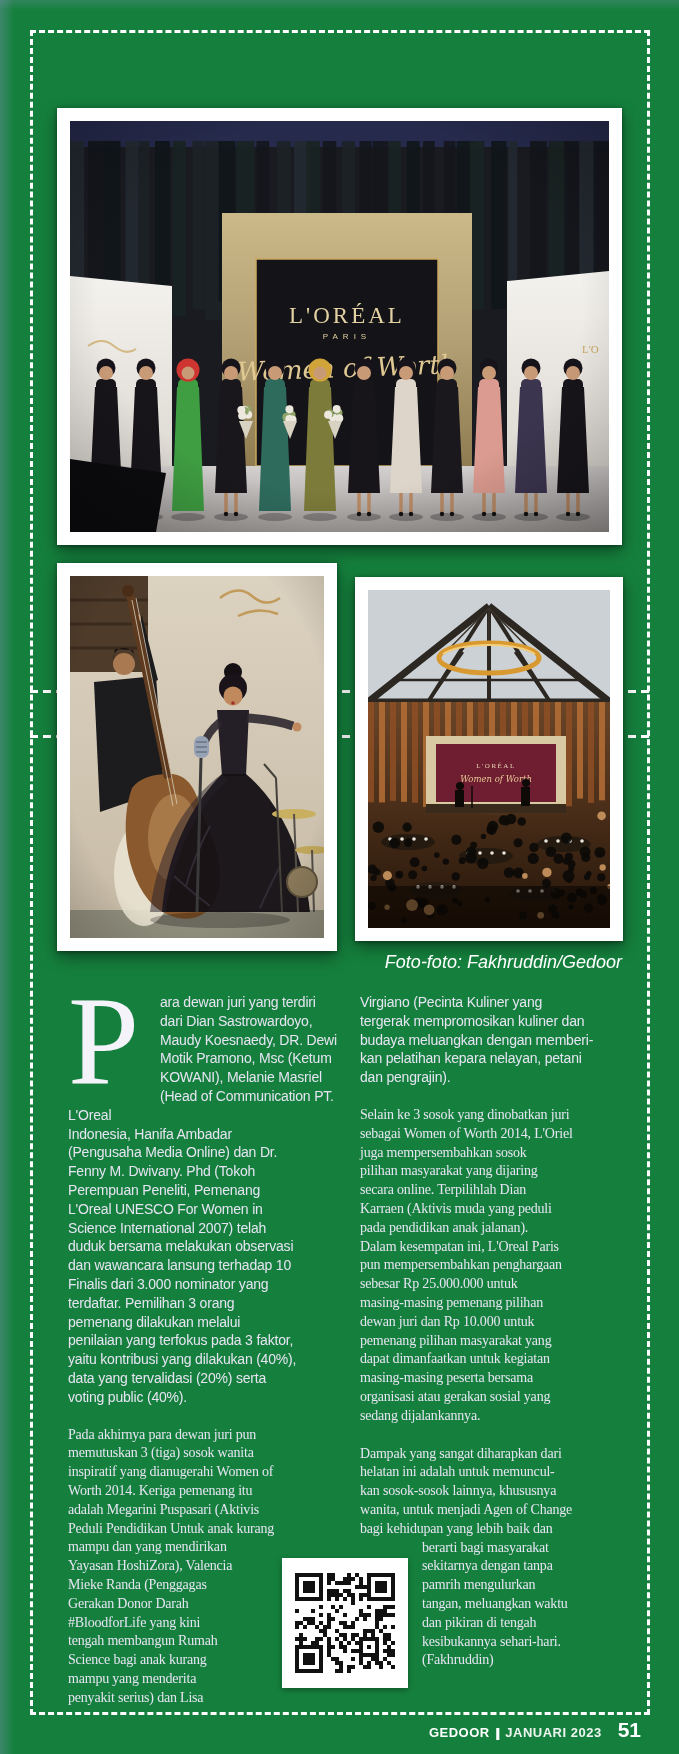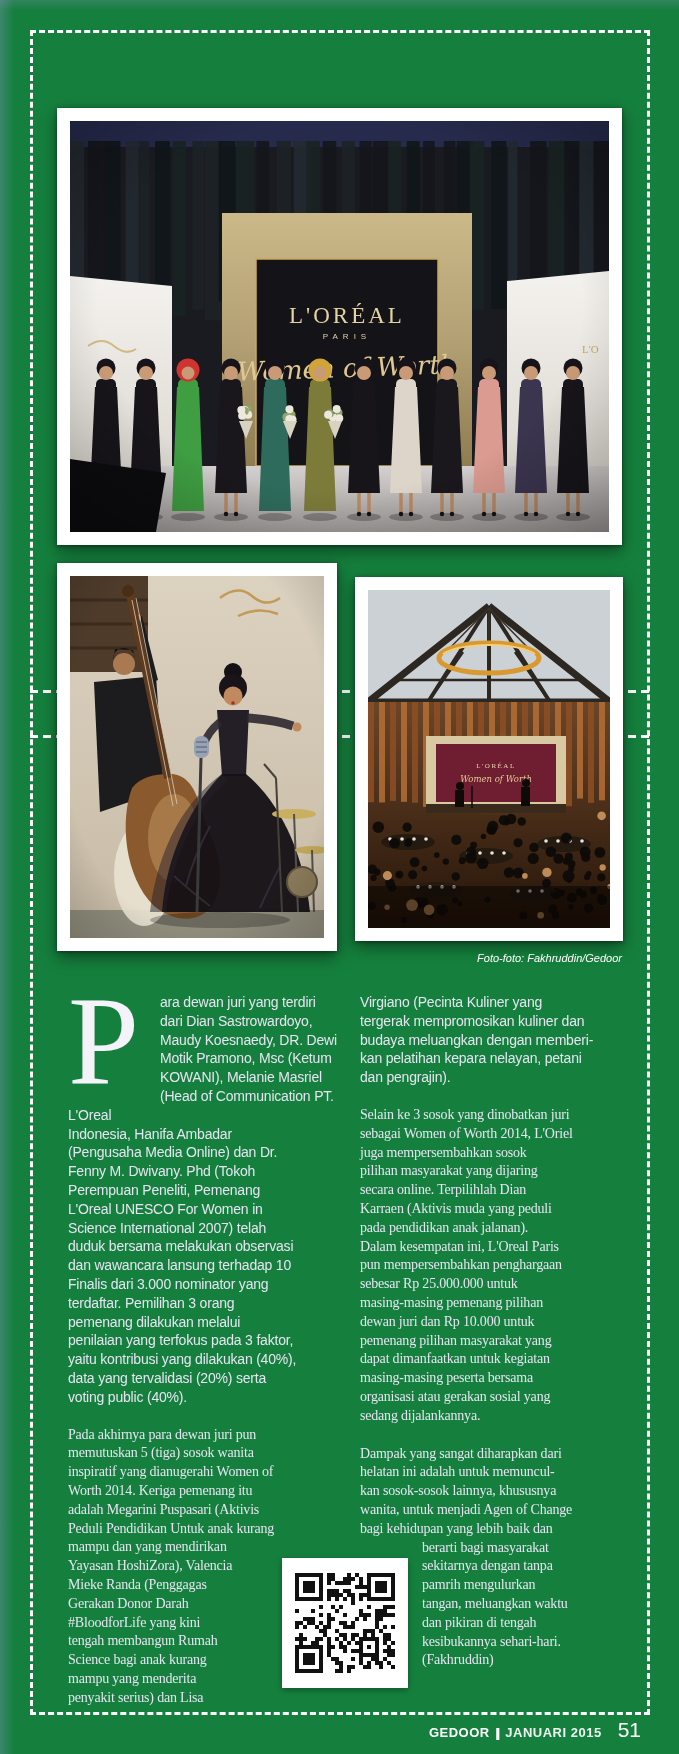--- a/index.html
+++ b/index.html
@@ -15,40 +15,40 @@
         background:repeating-linear-gradient(90deg,#fff 0 8px,transparent 8px 13px);}
   .hline-1{top:690px;}
   .hline-2{top:735px;}
   figure.photo{position:absolute;margin:0;background:#ffffff;padding:13px;box-sizing:border-box;
         box-shadow:0 6px 16px rgba(0,0,0,.45),0 1px 4px rgba(0,0,0,.4);z-index:2;}
   .photo-main{left:57px;top:108px;width:565px;height:437px;}
   .photo-jazz{left:57px;top:563px;width:280px;height:388px;}
   .photo-hall{left:355px;top:577px;width:268px;height:364px;}
   figure.photo svg{display:block;}
   .credit{position:absolute;top:952px;left:322px;width:300px;text-align:right;color:#ffffff;
-        font-style:italic;font-size:11px;z-index:2;}
+        font-style:italic;font-size:18px;z-index:2;}
   .article{position:absolute;top:993px;left:0;width:679px;color:#e6e4f3;z-index:2;}
   .col{position:absolute;top:0;}
   .col1{left:68px;width:272px;}
   .col2{left:360px;width:272px;}
   .para{white-space:pre-line;font-size:14px;line-height:18.8px;letter-spacing:-0.2px;font-weight:500;}
   .para + .para{margin-top:19px;font-family:Liberation Serif, serif;}
   .para.cont{margin-top:0;}
   .para.narrow{width:210px;}
   .para.indent{margin-left:62px;width:210px;}
   .dropcap{float:left;width:84px;height:92px;font:128px/92px "Liberation Serif","DejaVu Serif",serif;
         color:#f4f3fa;margin:2px 8px 0 0;text-align:left;}
   .qr-box{position:absolute;left:282px;top:1558px;width:126px;height:130px;background:#ffffff;
         z-index:3;box-shadow:0 2px 6px rgba(0,0,0,.35);}
   .footer{position:absolute;top:1718px;right:38px;display:inline-flex;align-items:baseline;
         color:#ffffff;z-index:2;}
   .footer .mag{font-weight:bold;font-size:13px;letter-spacing:.5px;}
   .footer .sep{font-weight:bold;font-size:13px;margin:0 6px;transform:scaleX(1.8);display:inline-block;}
   .footer .issue{font-weight:bold;font-size:13px;letter-spacing:.5px;opacity:.92;}
-  .footer .pagenum{font-weight:normal;font-size:21px;margin-left:16px;}
+  .footer .pagenum{font-weight:bold;font-size:21px;margin-left:16px;}
 </style>
 </head>
 <body>
 
 <div class="page">
   <div class="edge-light-left"></div>
   <div class="edge-light-top"></div>
   <div class="dashed-frame"></div>
   <div class="dashed-hline hline-1"></div>
   <div class="dashed-hline hline-2"></div>
@@ -500,21 +500,21 @@
 duduk bersama melakukan observasi
 dan wawancara lansung terhadap 10
 Finalis dari 3.000 nominator yang
 terdaftar. Pemilihan 3  orang
 pemenang dilakukan melalui
 penilaian yang terfokus pada 3 faktor,
 yaitu kontribusi yang dilakukan (40%),
 data yang tervalidasi (20%) serta
 voting public (40%).</span></div>
       <div class="para">Pada akhirnya para dewan juri pun
-memutuskan 5 (tiga) sosok wanita
+memutuskan 3 (tiga) sosok wanita
 inspiratif yang dianugerahi Women of
 Worth 2014. Keriga pemenang itu
 adalah Megarini Puspasari (Aktivis
 Peduli Pendidikan Untuk anak kurang
 mampu dan yang mendirikan
 Yayasan HoshiZora), Valencia</div>
       <div class="para cont narrow">Mieke Randa (Penggagas
 Gerakan Donor Darah
 #BloodforLife yang kini
 tengah membangun Rumah
@@ -848,16 +848,16 @@
           <rect x="53" y="111" width="4" height="4"></rect>
           <rect x="57" y="111" width="4" height="4"></rect>
           <rect x="65" y="111" width="4" height="4"></rect>
         </g>
     </svg>
   </div>
 
   <div class="footer">
     <span class="mag">GEDOOR</span>
     <span class="sep">|</span>
-    <span class="issue">JANUARI 2015</span>
+    <span class="issue">JANUARI 2023</span>
     <span class="pagenum">51</span>
   </div>
 </div>
 
 </body></html>

